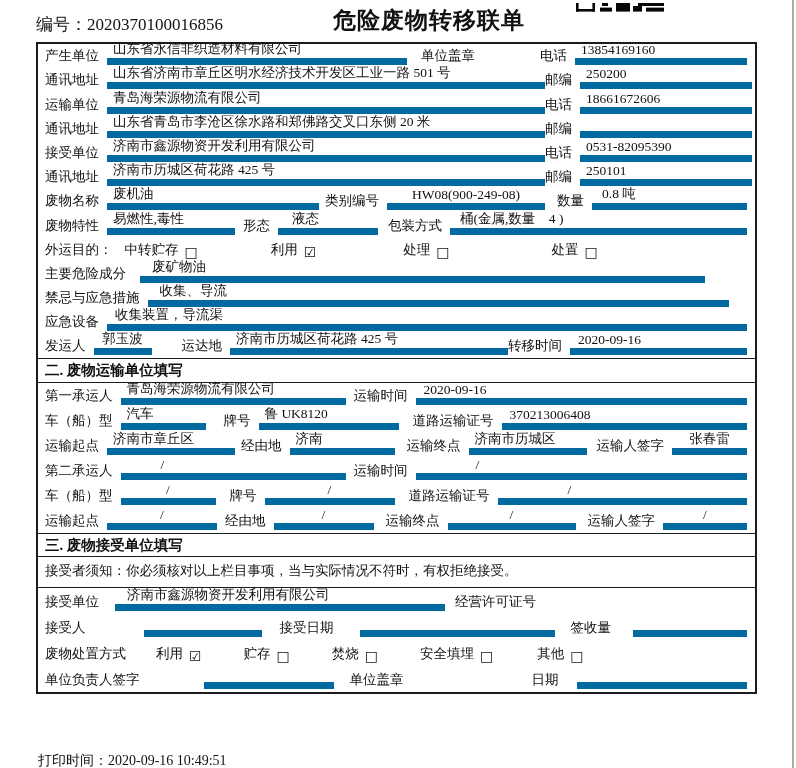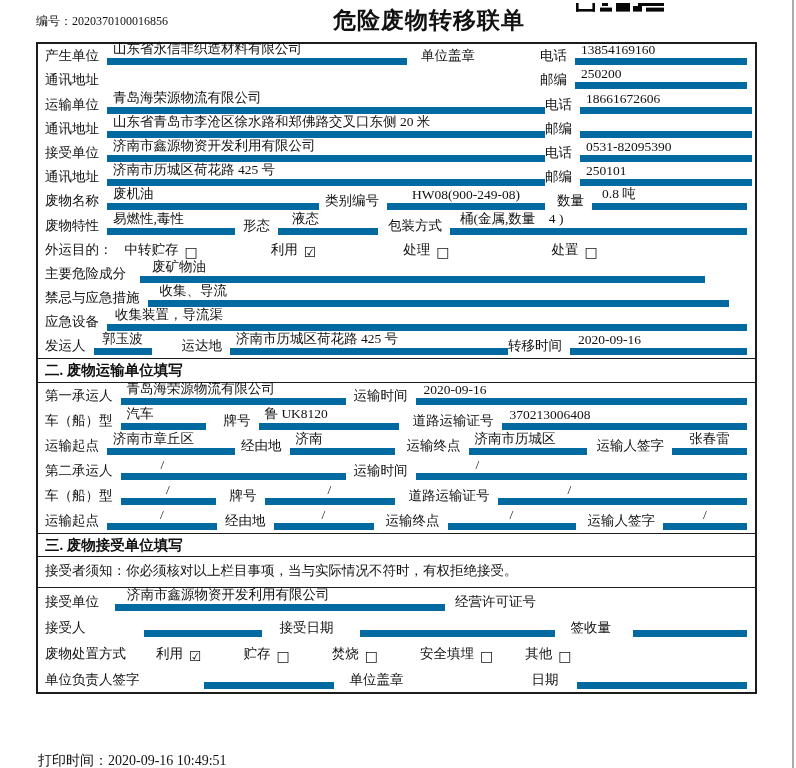--- a/index.html
+++ b/index.html
@@ -2,21 +2,21 @@
 <html><head>
 <meta charset="utf-8">
 <style>
   html,body{margin:0;padding:0;}
   body{
     width:796px;height:768px;position:relative;overflow:hidden;
     background:#ffffff;color:#111;
     font-family:"Liberation Serif","DejaVu Serif",serif;
     font-size:13.5px;
   }
-  .doc-no{position:absolute;left:36px;top:13px;font-size:12px;white-space:nowrap;}
+  .doc-no{position:absolute;left:36px;top:13px;font-size:17px;white-space:nowrap;}
   .title{position:absolute;left:333px;top:5px;font-size:23px;font-weight:bold;letter-spacing:1px;white-space:nowrap;}
   .stamp{position:absolute;left:576px;top:0;width:88px;height:9px;}
   .stamp svg rect{fill:#070707;}
   .edge-line{position:absolute;left:792px;top:0;width:2px;height:768px;background:#ababab;}
 
   .tbl{position:absolute;left:36px;top:42px;width:721px;box-sizing:border-box;
        border:2px solid #1c1c1c;background:#fff;}
   .sec{font-weight:bold;font-size:14.5px;height:23px;line-height:22px;padding-left:7px;
        border-bottom:1.5px solid #1c1c1c;box-sizing:border-box;}
   .sec.mid{border-top:1.5px solid #1c1c1c;height:24.5px;}
@@ -63,20 +63,21 @@
   <div class="row">
     <span class="lb">产生单位</span>
     <span class="u" style="width:300px">山东省永信非织造材料有限公司</span>
     <span class="lb" style="margin-left:14px">单位盖章</span>
     <span class="lb" style="margin-left:auto">电话</span>
     <span class="u" style="width:172px">13854169160</span>
   </div>
 
   <div class="row">
     <span class="lb">通讯地址</span>
+    <span class="u" style="width:438px">山东省济南市章丘区明水经济技术开发区工业一路 501 号</span>
     <span class="lb" style="margin-left:auto">邮编</span>
     <span class="u" style="width:172px">250200</span>
   </div>
 
   <div class="row">
     <span class="lb">运输单位</span>
     <span class="u" style="width:438px">青岛海荣源物流有限公司</span>
     <span class="lb" style="margin-left:auto">电话</span>
     <span class="u" style="width:172px">18661672606</span>
   </div>
@@ -249,21 +250,21 @@
       <span class="box">□</span>
     </span>
     <span class="opt" style="margin-left:42px">
       <span>焚烧</span>
       <span class="box">□</span>
     </span>
     <span class="opt" style="margin-left:42px">
       <span>安全填埋</span>
       <span class="box">□</span>
     </span>
-    <span class="opt" style="margin-left:32px">
+    <span class="opt" style="margin-left:44px">
       <span>其他</span>
       <span class="box">□</span>
     </span>
   </div>
 
   <div class="row s3r">
     <span class="lb">单位负责人签字</span>
     <span class="u" style="width:130px;margin-left:56px"></span>
     <span class="lb" style="margin-left:16px">单位盖章</span>
     <span class="lb" style="margin-left:120px">日期</span>

